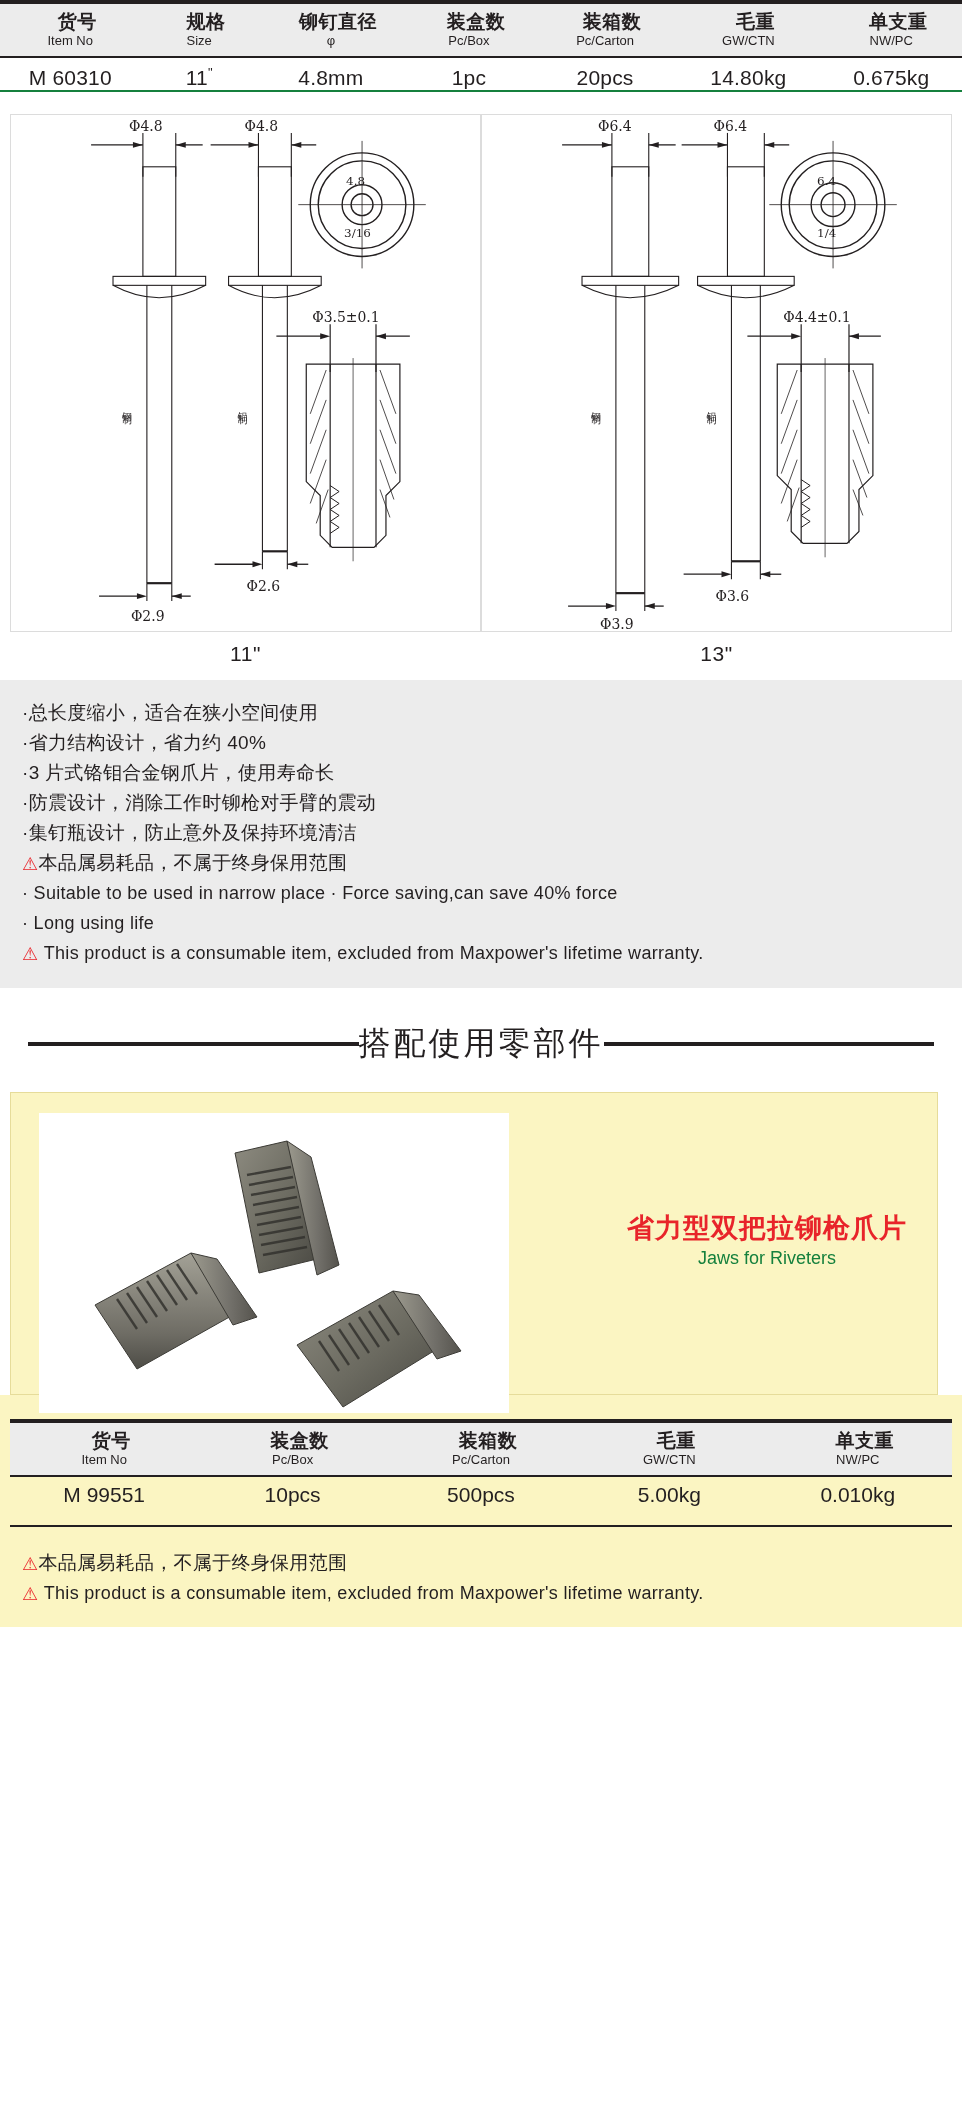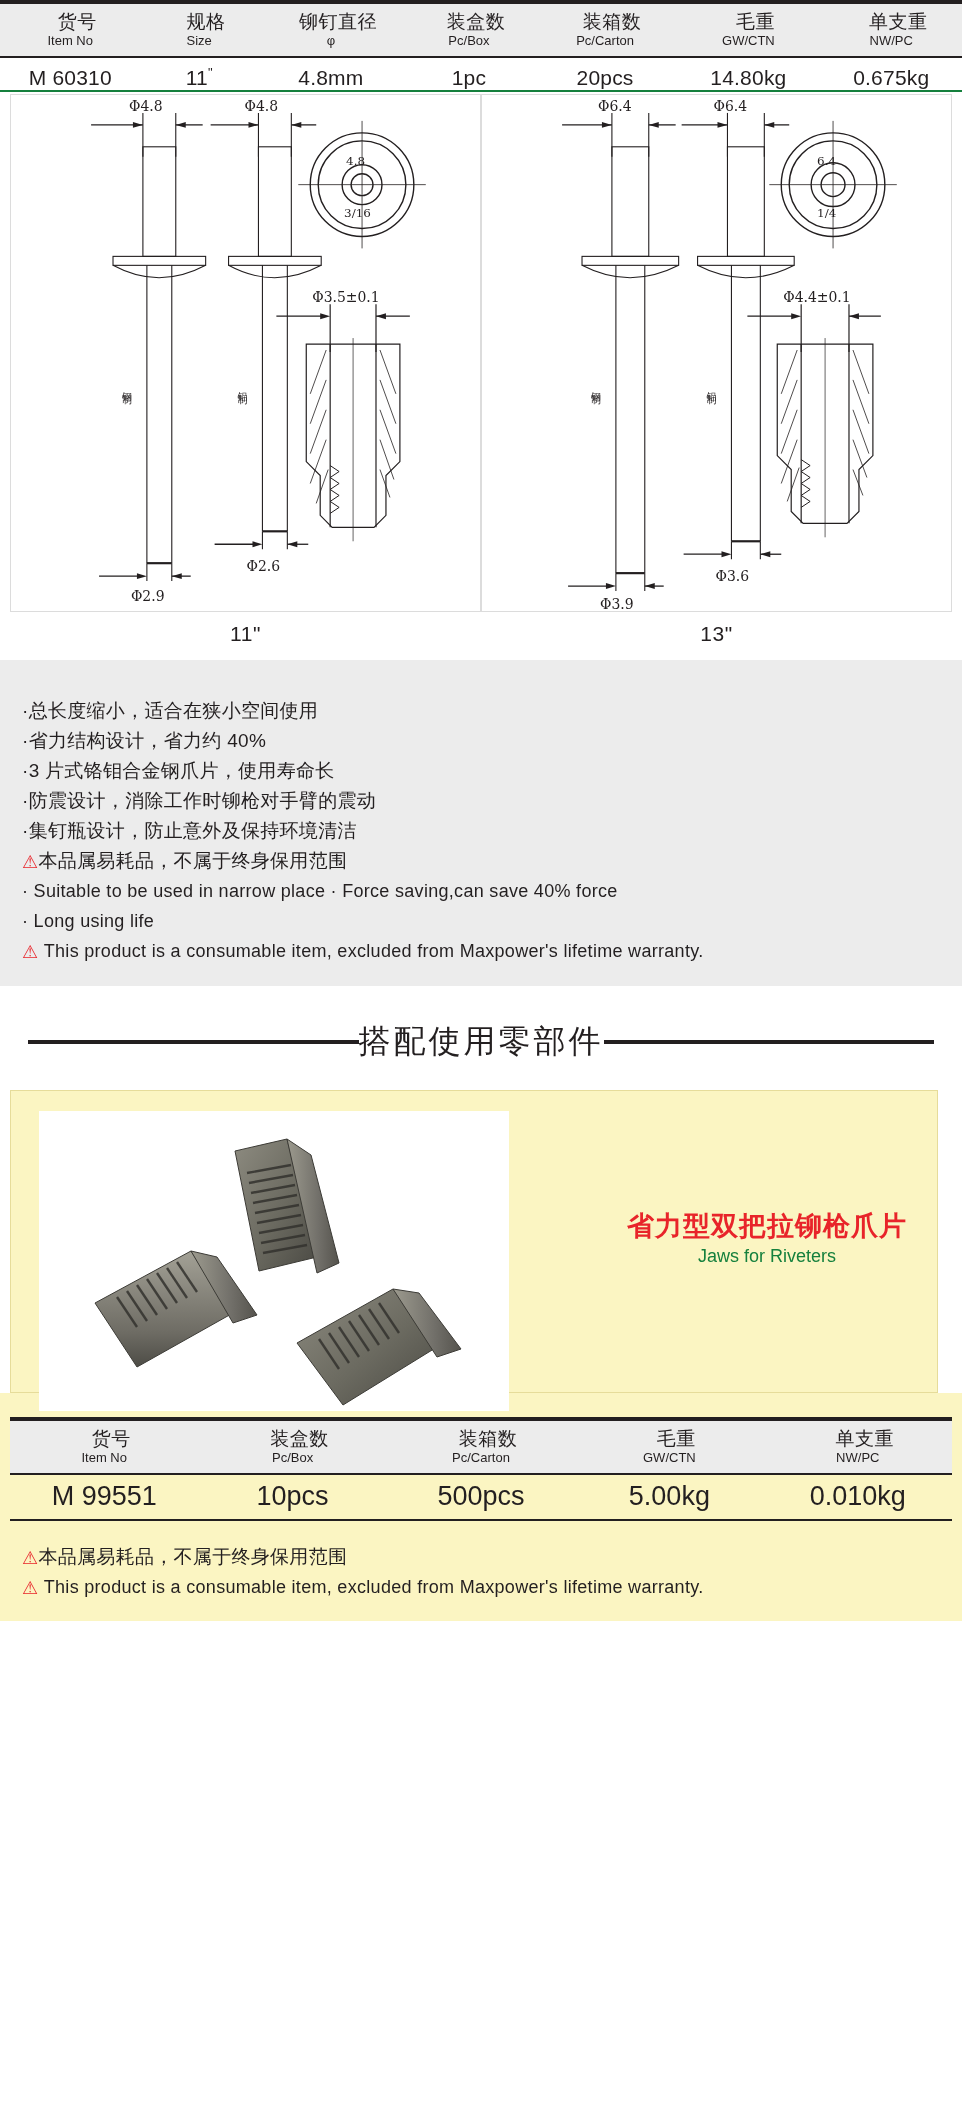--- a/index.html
+++ b/index.html
@@ -12,33 +12,33 @@
   body { width: 962px; height: 2125px; position: relative; overflow: hidden; }
 
   
   .spec-table { width: 962px; border-collapse: collapse; table-layout: fixed; }
   .spec-table thead tr { background: #ececec; }
   .spec-table th, .spec-table td { text-align: center; vertical-align: middle; }
   .spec-head-top {
     border-top: 4px solid #231f20;
     border-bottom: 2px solid #231f20;
   }
-  .th-cn { font-size: 19px; line-height: 22px; font-weight: 400; letter-spacing: .5px; margin-left: 14px; }
+  .th-cn { font-size: 19px; line-height: 22px; font-weight: 700; letter-spacing: .5px; margin-left: 14px; }
   .th-en { font-size: 13px; line-height: 16px; font-weight: 400; }
   .spec-table thead th { padding: 7px 0 7px; }
   .spec-table tbody td {
     font-size: 21px;
     padding: 7px 0 0;
     border-bottom: 2px solid #15803d;
     letter-spacing: .2px;
   }
   .sup-in { font-size: 13px; vertical-align: super; letter-spacing: 0; }
 
   
-  .drawings { display: flex; padding: 2px 10px 0 10px; }
+  .drawings { display: flex; padding: 22px 10px 0 10px; }
   .draw-box {
     border: 1px solid #dcdcdc;
     background: #ffffff;
     position: relative;
     flex: 1 1 0;
     height: 518px;
   }
   .draw-caption {
     text-align: center;
     font-size: 21px;
@@ -47,21 +47,21 @@
   }
   .draw-col { display: flex; flex-direction: column; flex: 1 1 0; }
   .dim-label { font-family: "DejaVu Serif", serif; font-size: 14px; fill: #231f20; }
   .dim-label-sm { font-family: "DejaVu Serif", serif; font-size: 12px; fill: #231f20; }
   .mat-label { font-family: "Liberation Sans", sans-serif; font-size: 10px; fill: #231f20; }
 
   
   .features {
     background: #ececec;
     margin: 14px 0 0 0;
-    padding: 36px 22px 20px 22px;
+    padding: 18px 22px 20px 22px;
   }
   .feat-line {
     font-size: 19px;
     line-height: 30px;
     letter-spacing: .3px;
     white-space: nowrap;
   }
   .feat-line.en { font-size: 18px; }
   .warn-tri {
     display: inline-block;
@@ -122,23 +122,23 @@
   .jaws-table-wrap { background: #fbf5c2; padding: 24px 10px 0 10px; }
   .jaws-table { width: 100%; border-collapse: collapse; table-layout: fixed; }
   .jaws-table thead tr { background: #ececec; }
   .jaws-table thead th {
     padding: 7px 0 7px;
     border-top: 4px solid #231f20;
     border-bottom: 2px solid #231f20;
     text-align: center;
   }
   .jaws-table tbody td {
-    font-size: 27px;
+    font-size: 21px;
     text-align: center;
-    padding: 6px 0 7px;
+    padding: 6px 0 18px;
     border-bottom: 2px solid #231f20;
   }
   .jaws-bottom-note { background: #fbf5c2; padding: 20px 22px 18px 22px; }
   .jaws-bottom-note .feat-line { line-height: 31px; }
 </style>
 </head>
 <body>
 
 <table class="spec-table">
   <thead>

